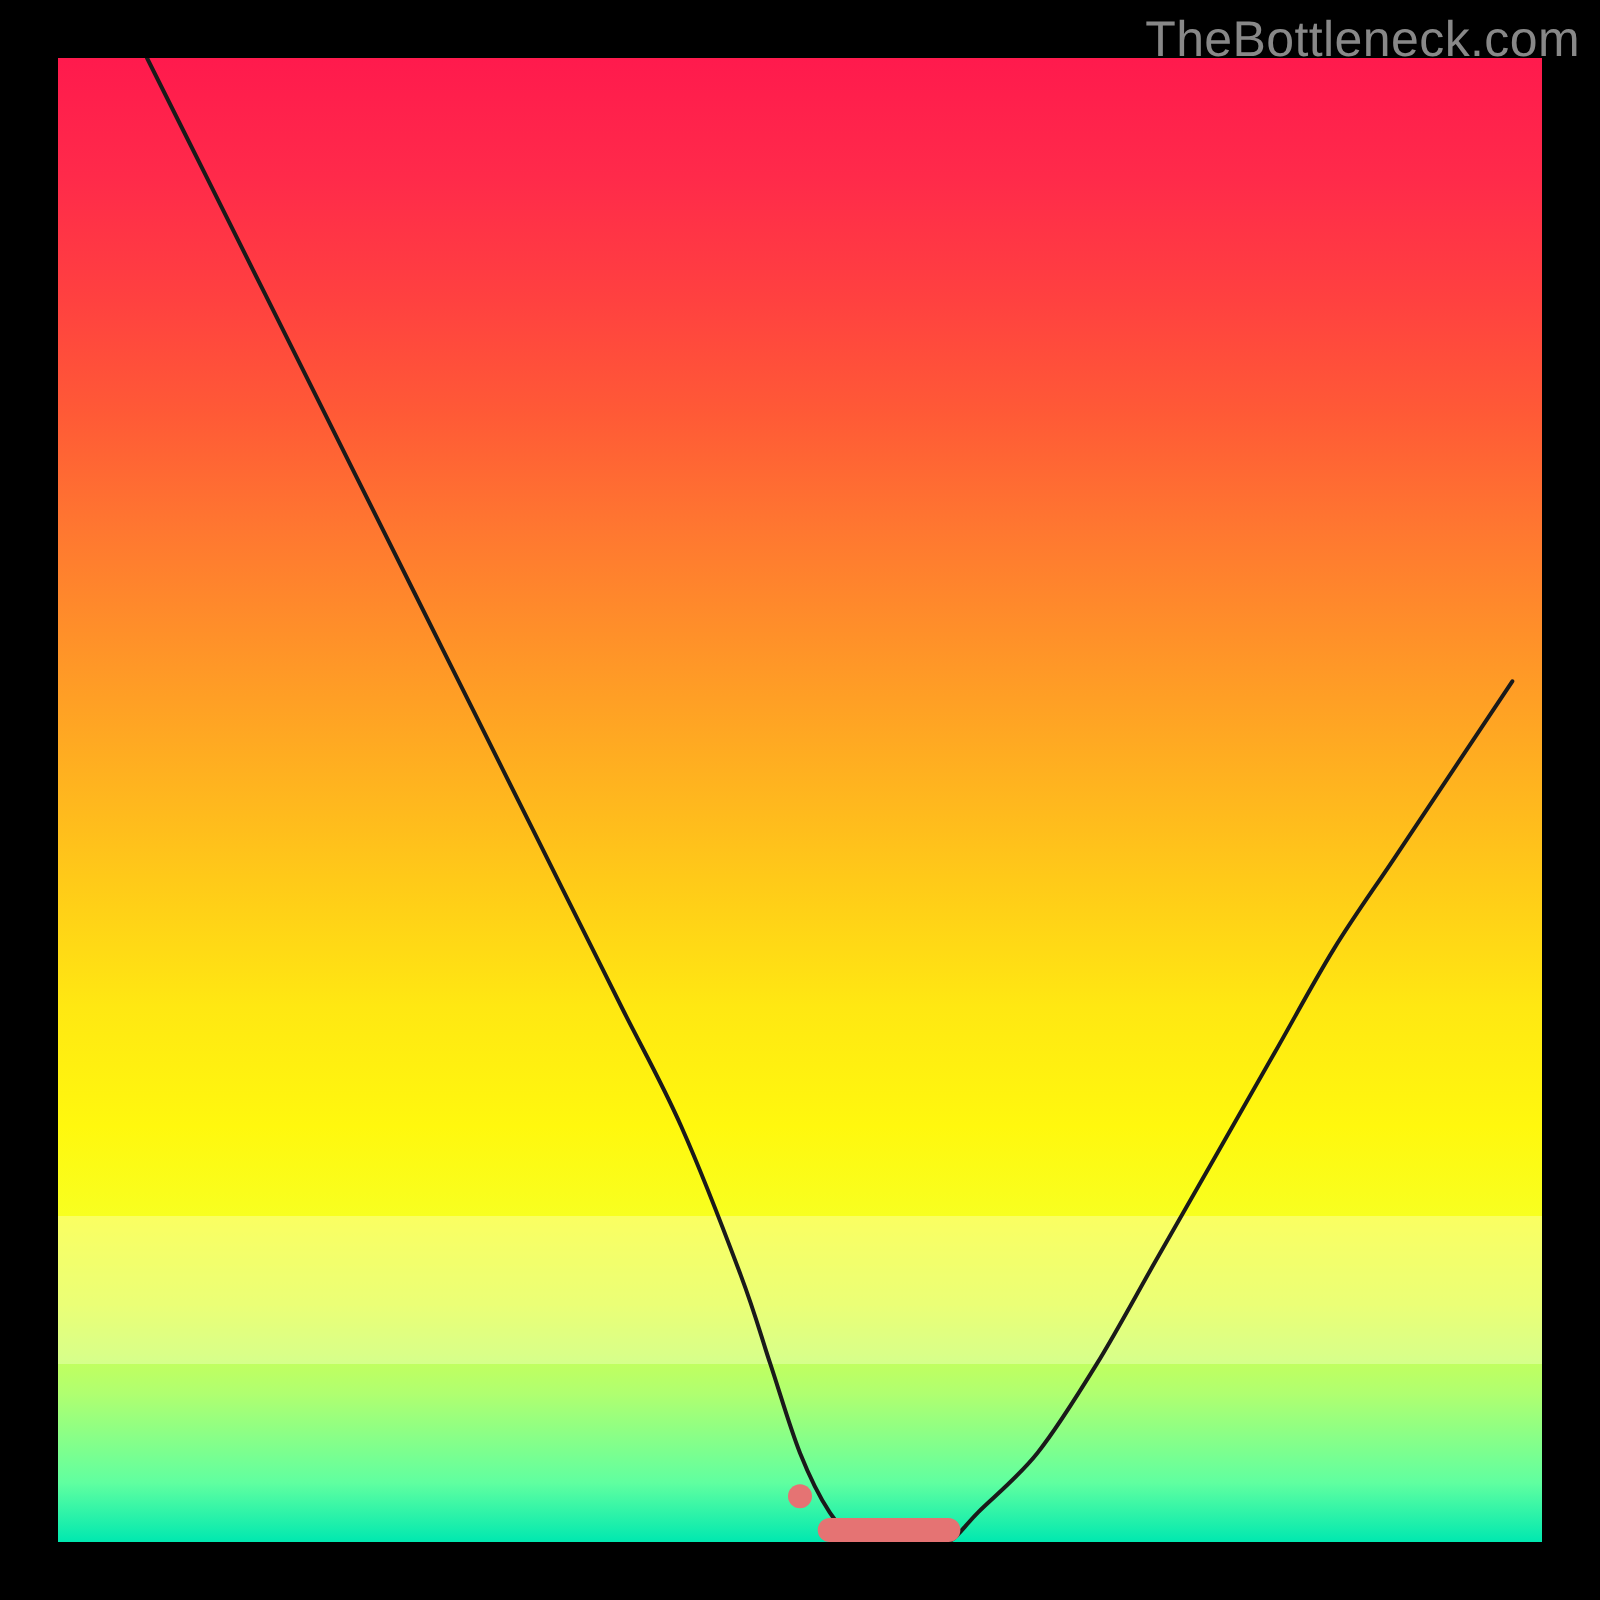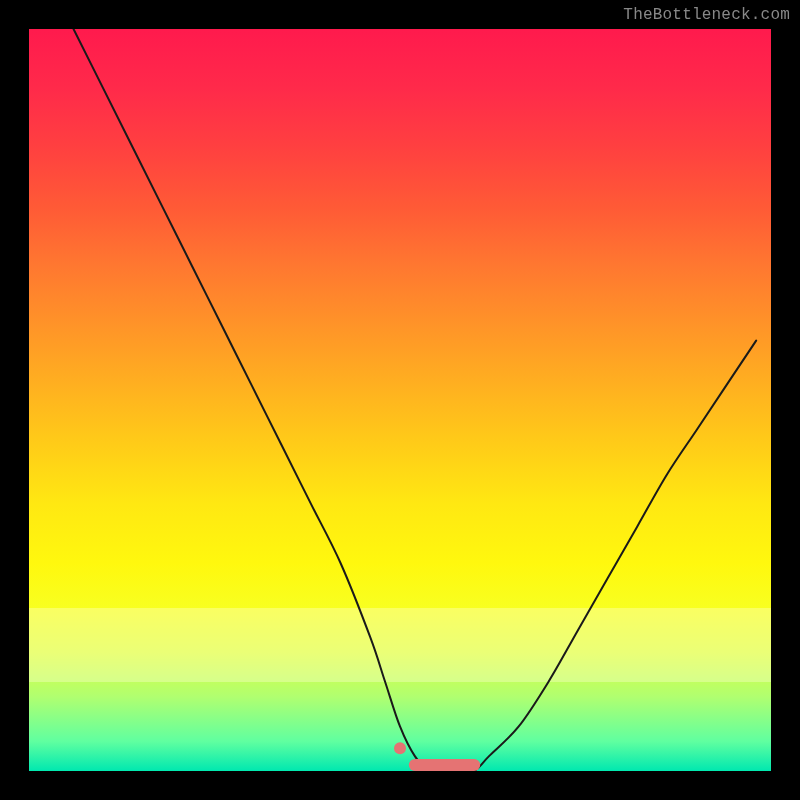--- a/index.html
+++ b/index.html
@@ -39,22 +39,22 @@
     width: 100%;
     top: 78%;
     height: 10%;
     background: rgba(255,255,220,0.35);
   }
   .watermark {
     position: absolute;
     top: 6px;
     right: 10px;
     color: #888;
-    font-family: Liberation Mono, monospace;
-    font-size: 16px;
+    font-family: Liberation Sans, sans-serif;
+    font-size: 25px;
     font-weight: 500;
     letter-spacing: 0.2px;
     user-select: none;
   }
   .curve-svg {
     position: absolute;
     inset: 0;
     width: 100%;
     height: 100%;
   }

